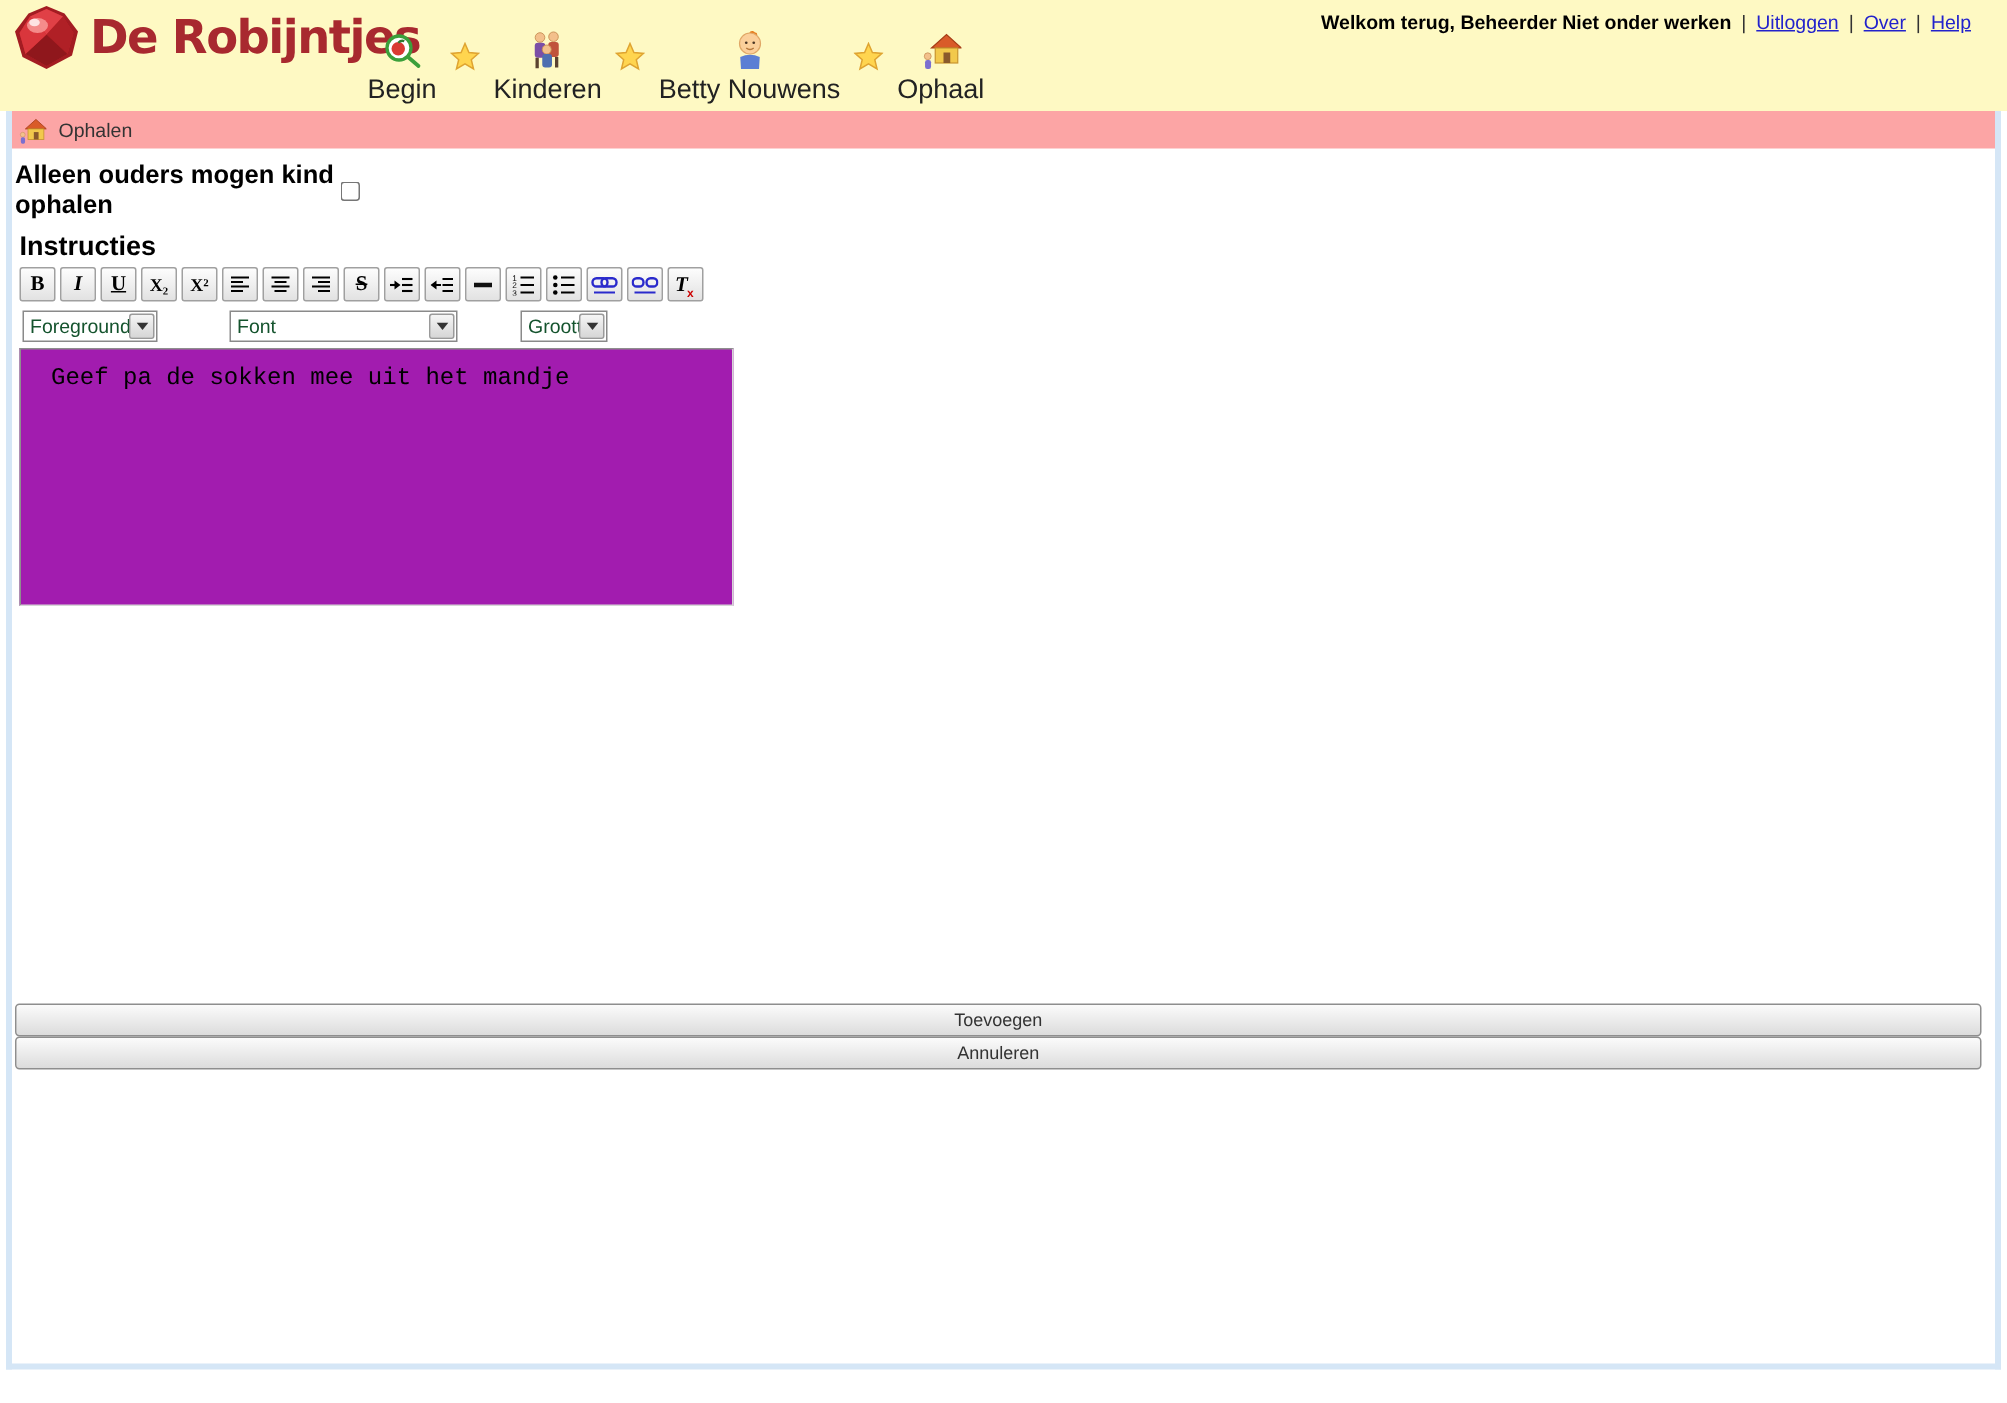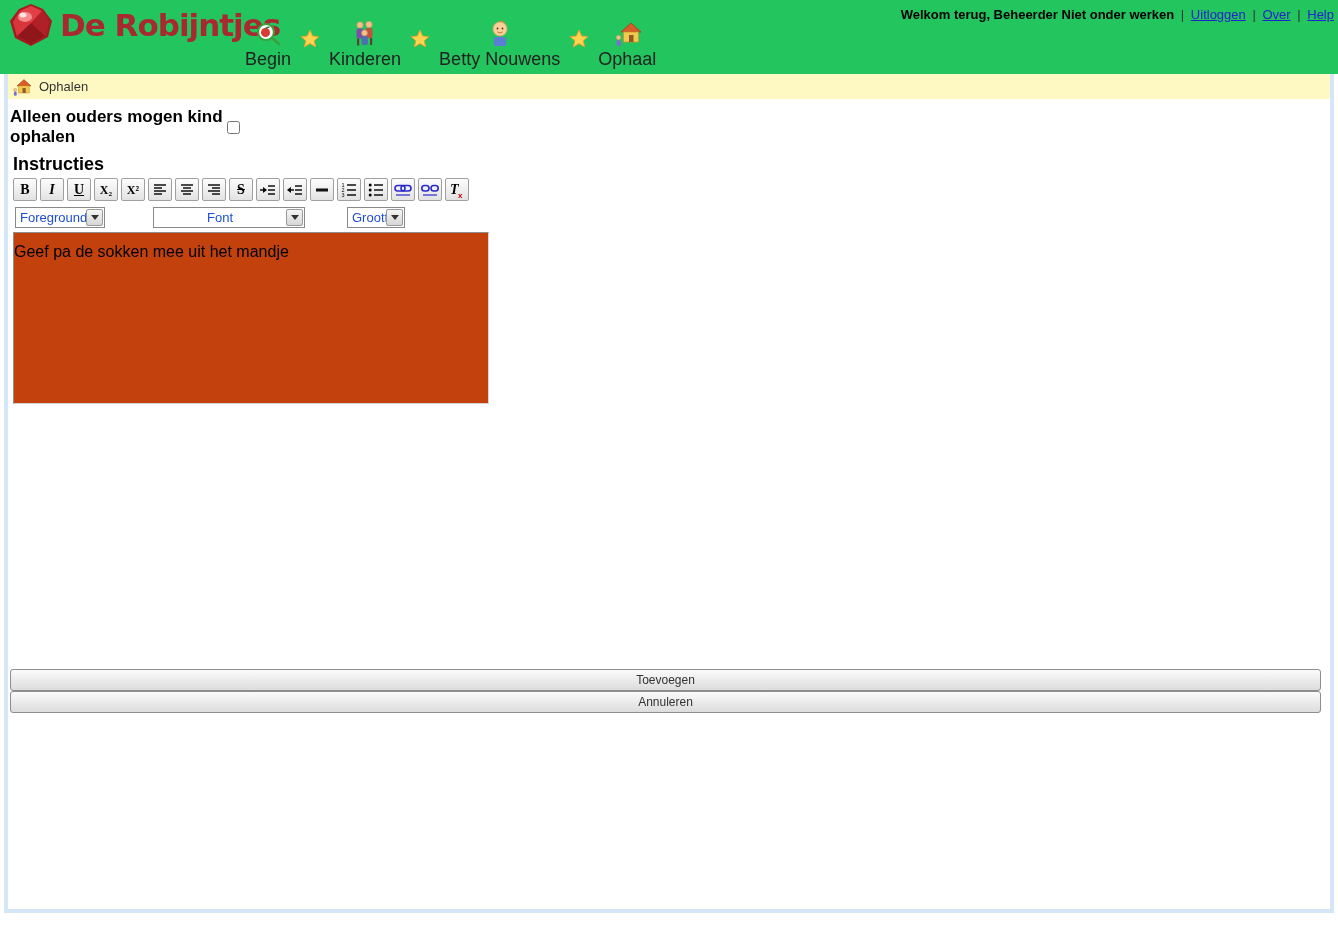--- a/index.html
+++ b/index.html
@@ -7,30 +7,30 @@
   body {
     width:1338px; height:935px;
     background:#ffffff;
     font-family:"Liberation Sans", sans-serif;
     color:#000;
     position:relative;
     overflow:hidden;
   }
 
   
-  .header { position:relative; height:74px; background:#22c55e; }
+  .header { position:relative; height:74px; background:#fef9c3; }
   .logo { position:absolute; left:8px; top:3px; display:flex; align-items:center; cursor:pointer; }
   .logo-text {
     margin-left:6px;
     font-family:"DejaVu Sans", sans-serif;
     font-size:31px; font-weight:bold; color:#A8292F;
     letter-spacing:-1px;
   }
   .welcome {
-    position:absolute; top:7px; right:4px;
+    position:absolute; top:7px; right:24px;
     font-size:13px; font-weight:bold; color:#000;
     white-space:nowrap;
   }
   .welcome .sep { font-weight:normal; color:#333; padding:0 3px; }
   .welcome a { color:#2222CC; font-weight:normal; text-decoration:underline; cursor:pointer; }
 
   .nav { position:absolute; left:245px; bottom:4px; display:flex; align-items:flex-end; }
   .nav-item { display:flex; flex-direction:column; align-items:center; cursor:pointer; }
   .nav-item .nav-icon { height:27px; display:flex; align-items:flex-end; }
   .nav-item .nav-label { font-size:18px; color:#222; margin-top:2px; white-space:nowrap; }
@@ -42,21 +42,21 @@
     width:1330px;
     height:839px;
     border-left:4px solid #D5E6F6;
     border-right:4px solid #D5E6F6;
     border-bottom:4px solid #D5E6F6;
     background:#fff;
   }
   .section-bar {
     height:25px;
     margin:0 -0px;
-    background:#fef9c3;
+    background:#fca5a5;
     display:flex; align-items:center;
     padding-left:4px;
     font-size:13px; color:#333;text-align:right;
   }
   .section-bar .section-title { margin-left:8px; }
 
   .content { height:810px; padding:0 0 0 2px; }
 
   
   .check-row { margin-top:8px; display:flex; align-items:center; }
@@ -77,45 +77,44 @@
   .g { font-family:"Liberation Serif", serif; font-size:14px; font-weight:bold; line-height:1; }
   .g-italic { font-style:italic; }
   .g-underline { text-decoration:underline; }
   .g-sub, .g-sup { font-size:12px; }
   .g-strike { text-decoration:line-through; }
 
   
   .combo-row { margin-top:6px; margin-left:5px; display:flex; align-items:center; }
   .combo {
     height:21px; border:1px solid #8A8A8A; background:#fff;
-    display:inline-flex; align-items:center; font-size:13px; color:#1d4ed8;
+    display:inline-flex; align-items:center; font-size:13px; color:#14532d;
     cursor:pointer;
-    text-align:center;
   }
   .combo .txt { padding:0 4px; flex:1; white-space:nowrap; overflow:hidden; }
   .combo .arrow-btn {
     width:17px; height:17px; margin-right:1px; flex:none;
     background:linear-gradient(#F5F5F5,#D6D6D6);
     border:1px solid #9A9A9A; border-radius:2px;
     display:flex; align-items:center; justify-content:center;
   }
   .combo .arrow-btn svg { display:block; }
   .combo-foreground { width:90px; }
   .combo-font { width:152px; margin-left:48px; }
   .combo-size { width:58px; margin-left:42px; }
 
   
   .editor {
     margin-top:4px; margin-left:3px;
     width:476px; height:172px;
     border:1px solid #8E8E8E;
     border-right-color:#D6D6D6; border-bottom-color:#D6D6D6;
-    background:#c2410c;
-    padding:10px 0;
-    font-family:Liberation Sans, sans-serif;
+    background:#a21caf;
+    padding:10px 20px;
+    font-family:Liberation Mono, monospace;
     font-size:16px; color:#000;
     cursor:text;
   }
 
   
   .btn-row { margin-top:265px; display:flex;flex-direction:column; }
   .btn {
     height:22px; padding:0 12px; margin-right:9px;
     font-family:"Liberation Sans", sans-serif;
     font-size:12px; color:#333;

